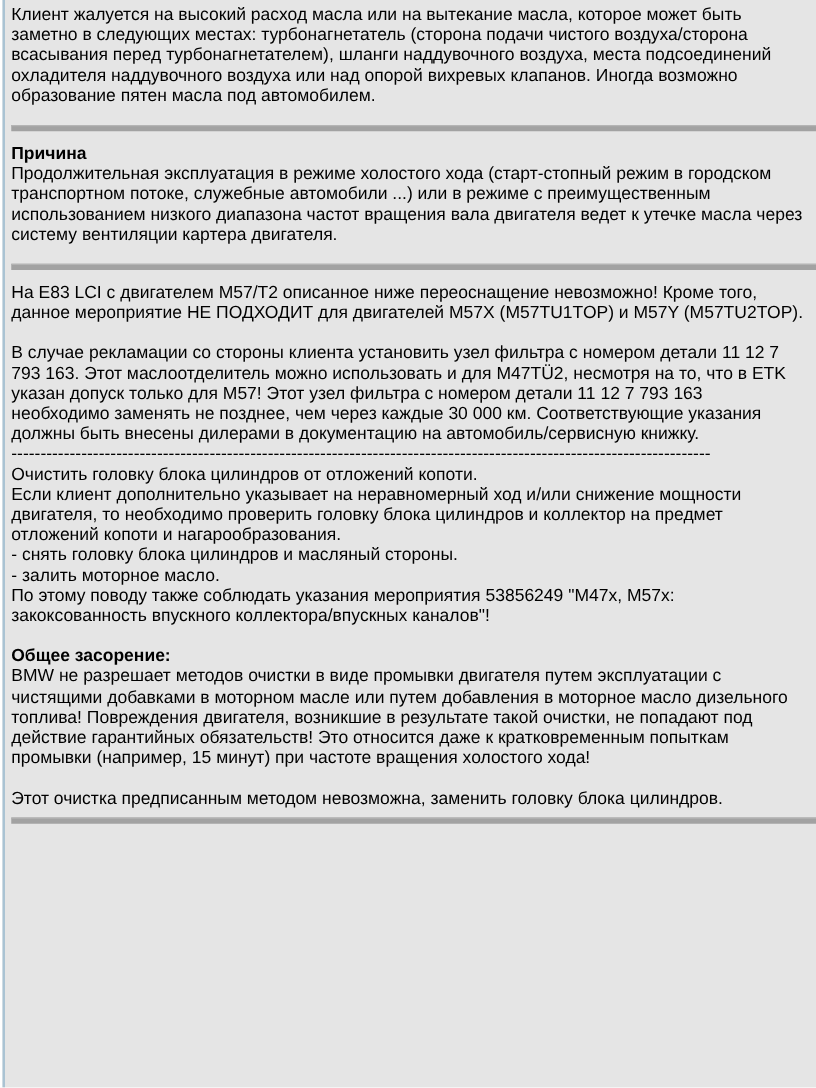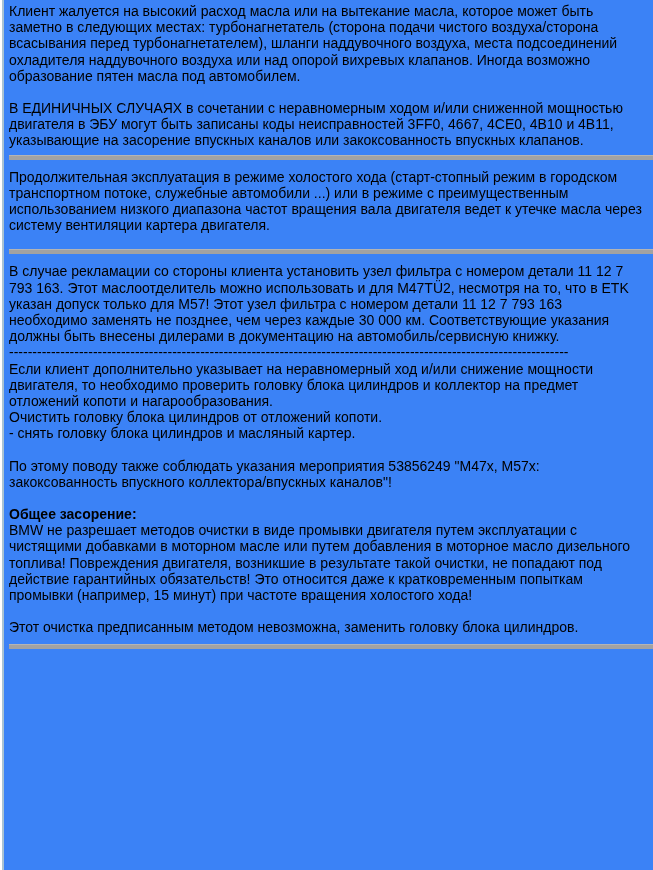--- a/index.html
+++ b/index.html
@@ -15,69 +15,71 @@
     font-size: 14px;
     line-height: 16.2px;
     color: #000000;
   }
   .page {
     box-sizing: border-box;
     width: 651px;
     min-height: 870px;
     margin-left: 2px;
     border-left: 2px solid #aac3d3;
-    background: #3b82f6;
+    background: #e5e5e5;
     padding: 3px 10px 0 5px;
   }
   p, h2, .line {
     margin: 0;
     padding: 0;
     font-size: 14px;
     line-height: 16.2px;
   }
   h2 { font-weight: bold; }
   .gap-b { margin-bottom: 16px; }
-  .gap-t { margin-top: 16px; }
+  .gap-t { margin-top: 0; }
   .divider {
     height: 4px;
     background: #a2a2a2;
     border-top: 1px solid #b4b4b4;
     margin: 6px -10px 9px 0;
   }
   .divider.bottom { margin-top: 8px; margin-bottom: 0; }
   .dashes {
     white-space: nowrap;
     overflow: hidden;
     letter-spacing: 0;
   }
 </style>
 </head>
 <body>
 
 <div class="page">
 
   <section>
     <p class="gap-b">Клиент жалуется на высокий расход масла или на вытекание масла, которое может быть заметно в следующих местах: турбонагнетатель (сторона подачи чистого воздуха/сторона всасывания перед турбонагнетателем), шланги наддувочного воздуха, места подсоединений охладителя наддувочного воздуха или над опорой вихревых клапанов. Иногда возможно образование пятен масла под автомобилем.</p>
-    <p>В ЕДИНИЧНЫХ СЛУЧАЯХ в сочетании с неравномерным ходом и/или сниженной мощностью двигателя в ЭБУ могут быть записаны коды неисправностей 3FF0, 4667, 4CE0, 4B10 и 4B11, указывающие на засорение впускных каналов или закоксованность впускных клапанов.</p>
   </section>
 
   <div class="divider"></div>
 
   <section>
+    <h2>Причина</h2>
     <p class="gap-b">Продолжительная эксплуатация в режиме холостого хода (старт-стопный режим в городском транспортном потоке, служебные автомобили ...) или в режиме с преимущественным использованием низкого диапазона частот вращения вала двигателя ведет к утечке масла через систему вентиляции картера двигателя.</p>
   </section>
 
   <div class="divider"></div>
 
   <section>
+    <p class="gap-b">На E83 LCI с двигателем M57/T2 описанное ниже переоснащение невозможно! Кроме того, данное мероприятие НЕ ПОДХОДИТ для двигателей M57X (M57TU1TOP) и M57Y (M57TU2TOP).</p>
     <p>В случае рекламации со стороны клиента установить узел фильтра с номером детали 11 12 7 793 163. Этот маслоотделитель можно использовать и для M47TÜ2, несмотря на то, что в ETK указан допуск только для M57! Этот узел фильтра с номером детали 11 12 7 793 163 необходимо заменять не позднее, чем через каждые 30 000 км. Соответствующие указания должны быть внесены дилерами в документацию на автомобиль/сервисную книжку.</p>
     <div class="line dashes">------------------------------------------------------------------------------------------------------------------------</div>
+    <div class="line">Очистить головку блока цилиндров от отложений копоти.</div>
     <div class="line">Если клиент дополнительно указывает на неравномерный ход и/или снижение мощности двигателя, то необходимо проверить головку блока цилиндров и коллектор на предмет отложений копоти и нагарообразования.</div>
-    <div class="line">Очистить головку блока цилиндров от отложений копоти.</div>
-    <div class="line">- снять головку блока цилиндров и масляный картер.</div>
+    <div class="line">- снять головку блока цилиндров и масляный стороны.</div>
+    <div class="line">- залить моторное масло.</div>
     <p class="gap-t gap-b">По этому поводу также соблюдать указания мероприятия 53856249 "M47x, M57x: закоксованность впускного коллектора/впускных каналов"!</p>
     <h2>Общее засорение:</h2>
     <p class="gap-b">BMW не разрешает методов очистки в виде промывки двигателя путем эксплуатации с чистящими добавками в моторном масле или путем добавления в моторное масло дизельного топлива! Повреждения двигателя, возникшие в результате такой очистки, не попадают под действие гарантийных обязательств! Это относится даже к кратковременным попыткам промывки (например, 15 минут) при частоте вращения холостого хода!</p>
     <p>Этот очистка предписанным методом невозможна, заменить головку блока цилиндров.</p>
   </section>
 
   <div class="divider bottom"></div>
 
 </div>
 

